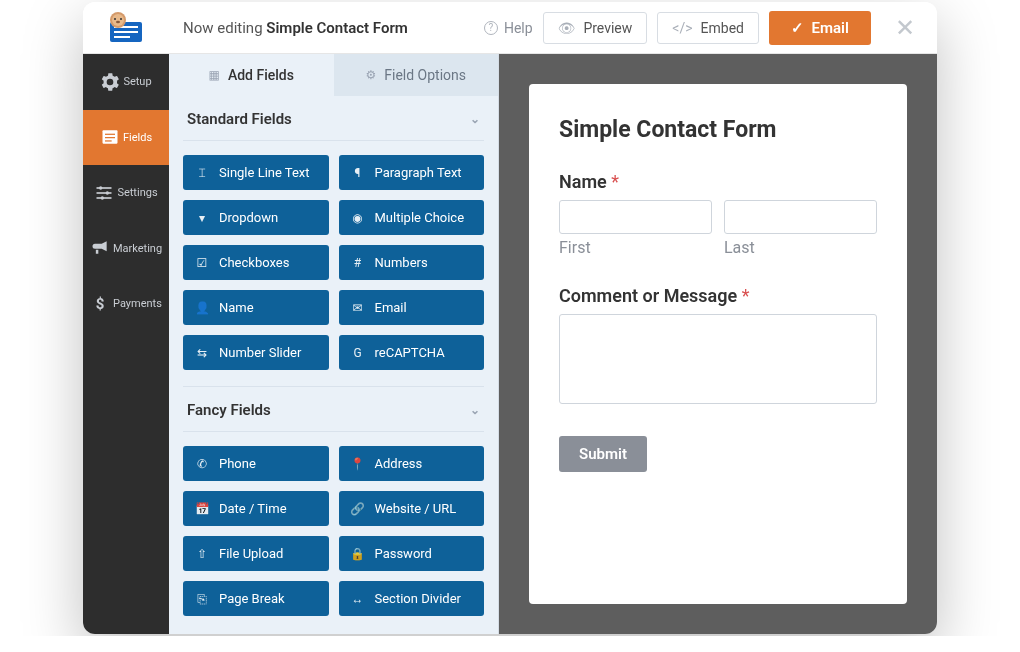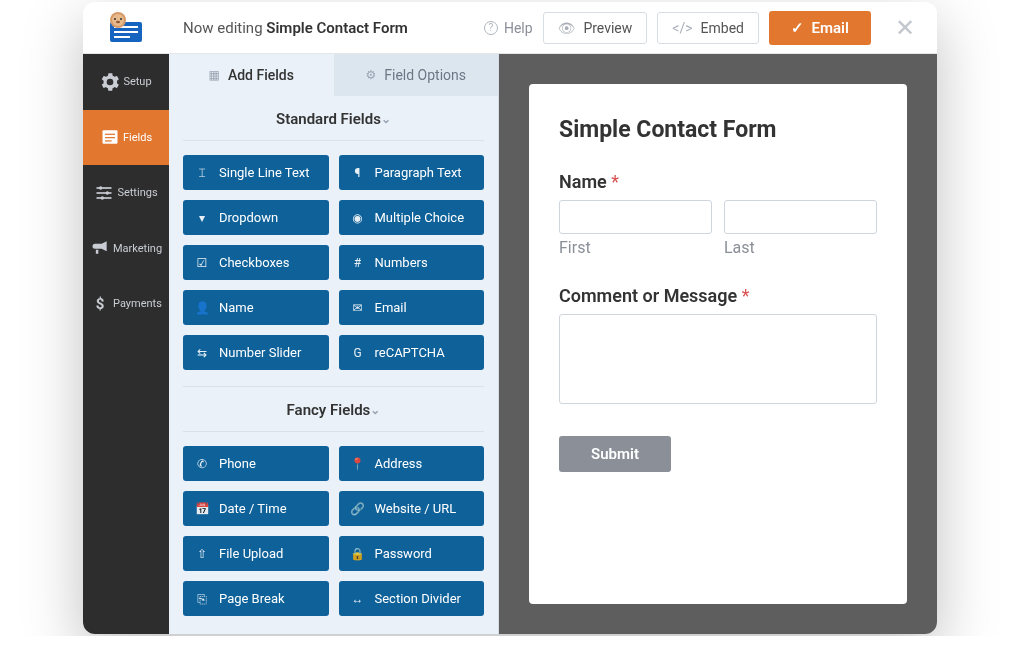--- a/index.html
+++ b/index.html
@@ -24,38 +24,38 @@
     .navitem.active{background:#e27730;color:#fff}
     .navitem svg{width:20px;height:20px}
     .navitem.active svg{fill:#fff}
     .sidepanel{width:330px;background:#eaf1f8;display:flex;flex-direction:column;border-right:1px solid #d5dde6;overflow:hidden}
     .tabs{display:flex;height:42px}
     .tab{flex:1;display:flex;align-items:center;justify-content:center;gap:8px;font-size:14px;color:#6b7785;cursor:pointer;background:#eaf1f8}
     .tab.active{background:#eaf1f8;color:#333;font-weight:500}
     .tab.inactive{background:#dce6ef}
     .tab .ic{color:#9aa4b3;font-size:12px}
     .panel-scroll{flex:1;overflow-y:auto;padding:0 14px 20px}
-    .section-title{display:flex;align-items:center;justify-content:center;color:#333;font-size:15px;font-weight:600;padding:14px 4px 12px;border-top:1px solid #d9e2ec;border-bottom:1px solid #d9e2ec;margin-bottom:14px}
+    .section-title{display:flex;align-items:center;justify-content:space-between;color:#333;font-size:15px;font-weight:600;padding:14px 4px 12px;border-top:1px solid #d9e2ec;border-bottom:1px solid #d9e2ec;margin-bottom:14px}
     .section-title:first-of-type{border-top:none}
     .chev{color:#9aa4b3;font-size:12px}
     .field-grid{display:grid;grid-template-columns:1fr 1fr;gap:10px;padding-bottom:16px}
     .field-btn{display:flex;align-items:center;gap:10px;padding:10px 12px;background:#0e6199;color:#fff;border:none;border-radius:3px;font-size:13px;cursor:pointer;text-align:left}
     .field-btn .ic{width:14px;text-align:center;opacity:.9;font-size:12px}
     .canvas{flex:1;background:#5e5e5e;padding:30px;overflow:auto}
     .form-card{background:#fff;border-radius:4px;padding:32px 30px 40px;min-height:100%}
     .form-title{font-size:23px;font-weight:700;color:#333;margin-bottom:28px}
     .form-label{font-size:18px;font-weight:600;color:#333;margin-bottom:8px;display:block}
     .req{color:#d94f4f;font-weight:400}
     .inp{width:100%;border:1px solid #cfd5dc;border-radius:3px;height:34px;background:#fff;padding:0 8px;font-size:13px}
     .inp-ta{height:90px;resize:none;padding:8px}
     .name-row{display:flex;gap:12px;margin-bottom:4px}
     .name-col{flex:1}
     .sub-label{font-size:16px;color:#8a8f98;margin-top:4px}
     .form-group{margin-bottom:28px}
-    .submit{background:#8a8f98;color:#fff;border:none;border-radius:3px;padding:9px 32px;font-size:15px;font-weight:600;cursor:pointer}
+    .submit{background:#8a8f98;color:#fff;border:none;border-radius:3px;padding:9px 20px;font-size:15px;font-weight:600;cursor:pointer}
   </style>
 </head>
 <body>
 
 <div class="app">
   <div class="topbar">
     <div class="logo">
       <svg viewBox="0 0 44 32">
           <rect x="6" y="10" width="32" height="20" rx="2" fill="#1565c0"></rect>
           <rect x="10" y="14" width="24" height="2" fill="#fff"></rect>

